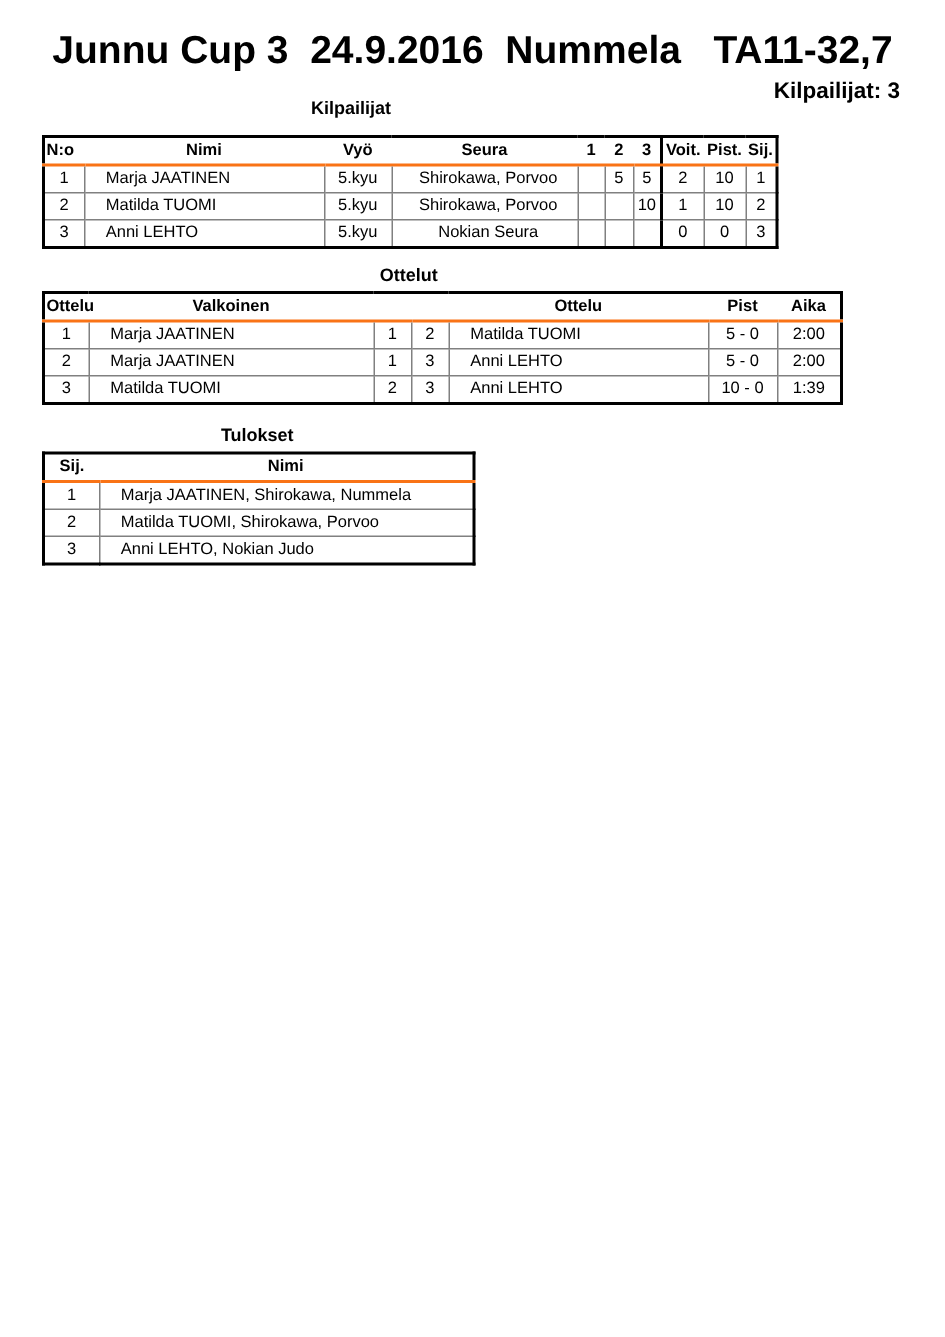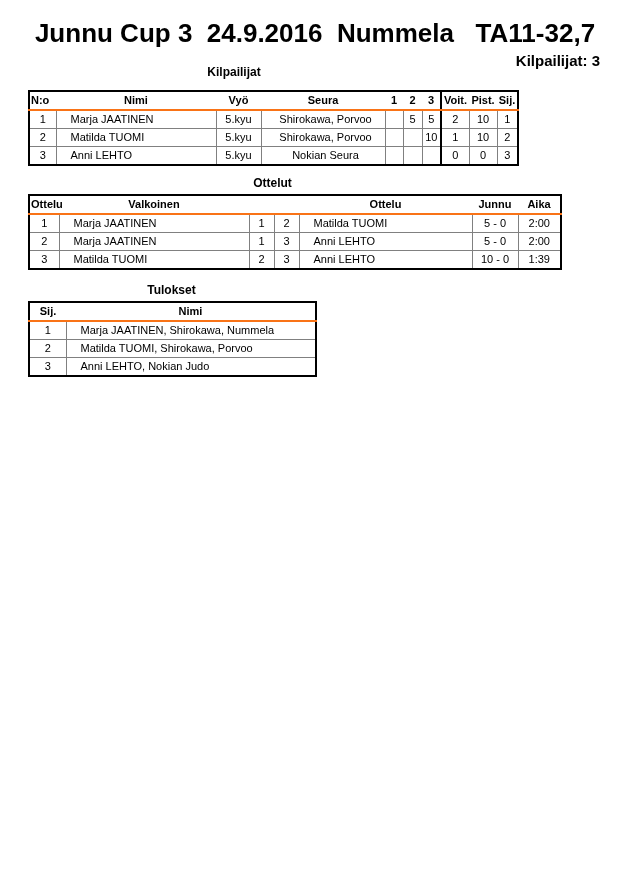--- a/index.html
+++ b/index.html
@@ -145,21 +145,21 @@
       <col style="width:46px">
       <col style="width:43px">
   </colgroup>
   <thead>
     <tr>
       <th class="hleft">Ottelu</th>
       <th class="c">Valkoinen</th>
       <th class="c"></th>
       <th class="c"></th>
       <th class="c">Ottelu</th>
-      <th class="c">Junnu</th>
+      <th class="c">Pist</th>
       <th class="c">Aika</th>
     </tr>
   </thead>
   <tbody>
     <tr>
       <td class="c">1</td>
       <td class="l">Marja JAATINEN</td>
       <td class="c">1</td>
       <td class="c">2</td>
       <td class="l">Matilda TUOMI</td>

